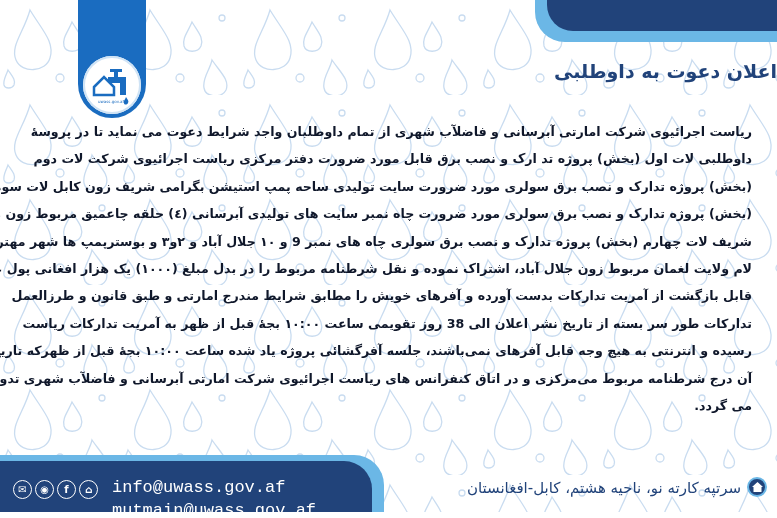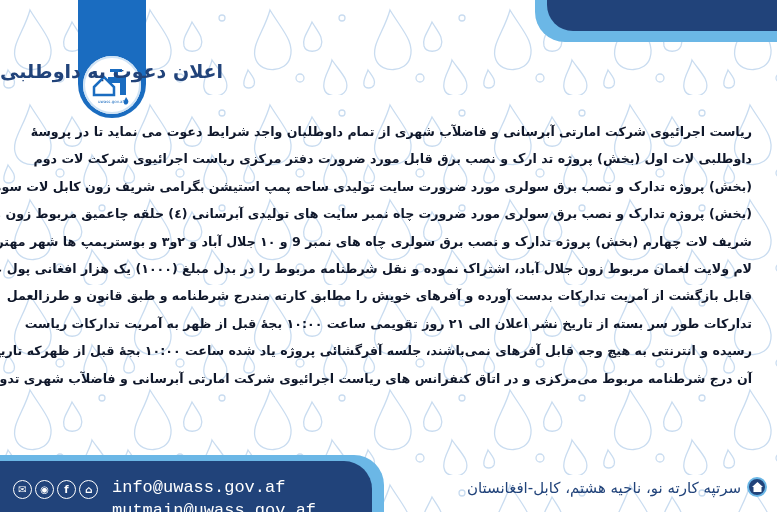--- a/index.html
+++ b/index.html
@@ -23,21 +23,21 @@
     position:absolute; left:78px; top:0; width:68px; height:118px;
     background:#1a6cc0; border-bottom-left-radius:34px; border-bottom-right-radius:34px;
     z-index:2; display:flex; align-items:flex-end; justify-content:center; padding-bottom:4px; box-sizing:border-box;
   }
   .logo-circle {
     width:58px; height:58px; border-radius:50%; background:#fff;
     display:flex; align-items:center; justify-content:center;
     box-shadow:0 0 0 2px #cfe3f5 inset;
   }
   .title {
-    position:absolute; top:60px; left:0; width:777px; text-align:left; z-index:2;
+    position:absolute; top:60px; left:0; width:777px; text-align:right; z-index:2;
     font-size:19px; font-weight:bold; color:#21437a; direction:rtl;
   }
   .body-text {
     position:absolute; top:118px; left:84px; width:668px; z-index:2;
     direction:rtl; text-align:justify; text-align-last:right;
     font-size:12.6px; font-weight:bold; color:#0f172a; line-height:27.4px;
   }
   .body-text .line { display:block; white-space:nowrap; text-align:right; }
   .footer-light {
     position:absolute; left:0; bottom:0; width:384px; height:63px;
@@ -109,24 +109,25 @@
 
 <div class="title">اعلان دعوت به داوطلبی</div>
 
 <div class="body-text">
   <span class="line">ریاست اجرائیوی شرکت امارتی آبرسانی و فاضلآب شهری از تمام داوطلبان واجد شرایط دعوت می نماید تا در پروسهٔ</span>
   <span class="line">داوطلبی لات اول (بخش) پروژه تد ارک و نصب برق قابل مورد ضرورت دفتر مرکزی ریاست اجرائیوی شرکت لات دوم</span>
   <span class="line">(بخش) پروژه تدارک و نصب برق سولری مورد ضرورت سایت تولیدی ساحه پمپ استیشن بگرامی شریف زون کابل لات سوم</span>
   <span class="line">(بخش) پروژه تدارک و نصب برق سولری مورد ضرورت چاه نمبر سایت های تولیدی آبرسانی (٤) حلقه چاعمیق مربوط زون مزار</span>
   <span class="line">شریف لات چهارم (بخش) پروژه تدارک و نصب برق سولری چاه های نمبر 9 و ۱۰ جلال آباد و ۲و۳ و بوسترپمپ ها شهر مهتر</span>
   <span class="line">لام ولایت لغمان مربوط زون جلال آباد، اشتراک نموده و نقل شرطنامه مربوط را در بدل مبلغ (۱۰۰۰) یک هزار افغانی پول غیر</span>
-  <span class="line">قابل بازگشت از آمریت تدارکات بدست آورده و آفرهای خویش را مطابق کارته مندرج شرطنامه و طبق قانون و طرزالعمل</span>
-  <span class="line">تدارکات طور سر بسته از تاریخ نشر اعلان الی ۲۱ روز تقویمی ساعت ۱۰:۰۰ بجهٔ قبل از ظهر به آمریت تدارکات ریاست</span>
+  <span class="line">قابل بازگشت از آمریت تدارکات بدست آورده و آفرهای خویش را مطابق شرایط مندرج امارتی و طبق قانون و طرزالعمل</span>
+  <span class="line">تدارکات طور سر بسته از تاریخ نشر اعلان الی 38 روز تقویمی ساعت ۱۰:۰۰ بجهٔ قبل از ظهر به آمریت تدارکات ریاست</span>
   <span class="line">رسیده و انترنتی به هیچ وجه قابل آفرهای نمی‌باشند، جلسه آفرگشائی پروژه یاد شده ساعت ۱۰:۰۰ بجهٔ قبل از ظهرکه تاریخ</span>
   <span class="line">آن درج شرطنامه مربوط می‌مرکزی و در اتاق کنفرانس های ریاست اجرائیوی شرکت امارتی آبرسانی و فاضلآب شهری تدویر</span>
+  <span class="line">می گردد.</span>
 </div>
 
 <div class="footer-light"></div>
 <div class="footer-dark"></div>
 <div class="footer-white-strip"></div>
 
 <div class="social">
   <span>✉</span>
   <span>◉</span>
   <span>f</span>

